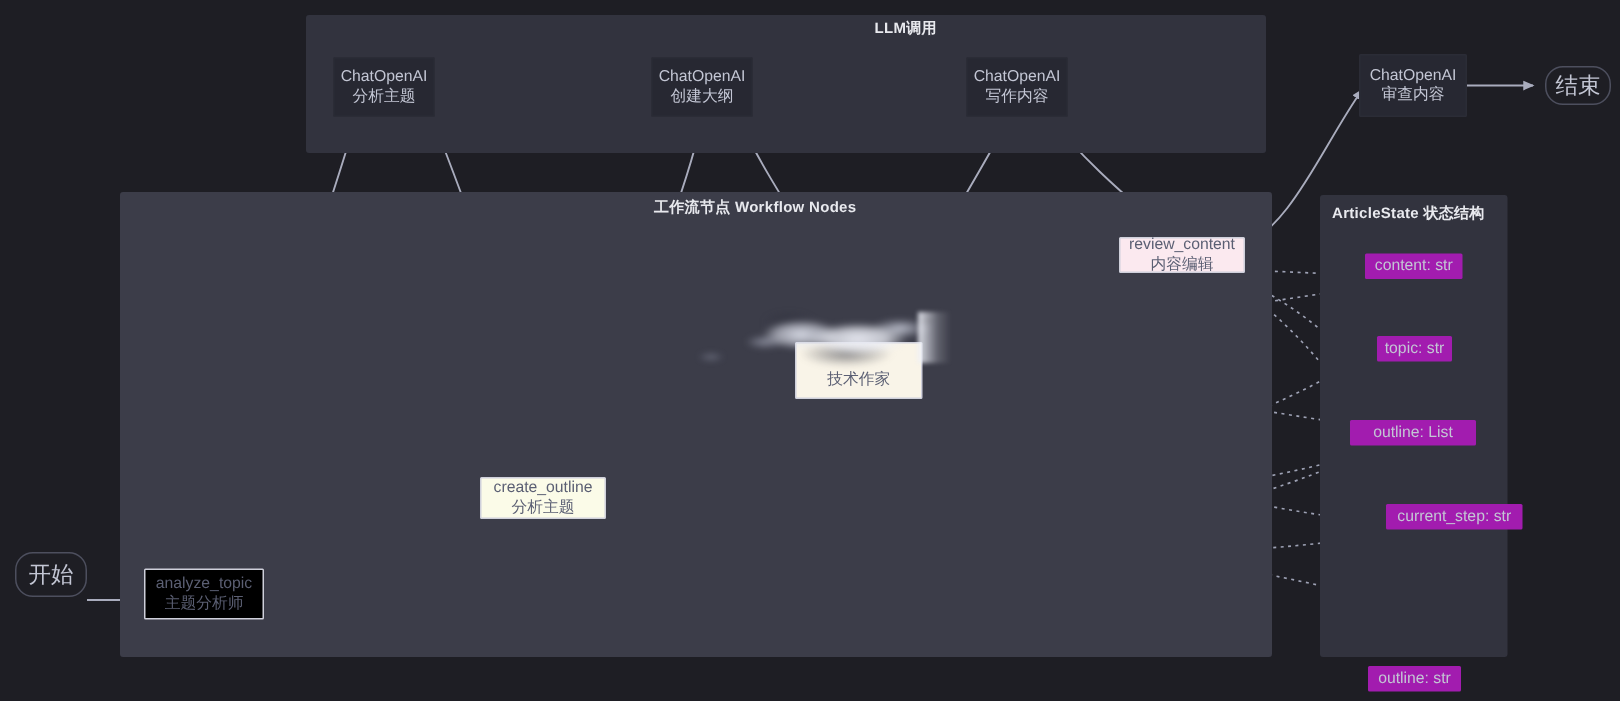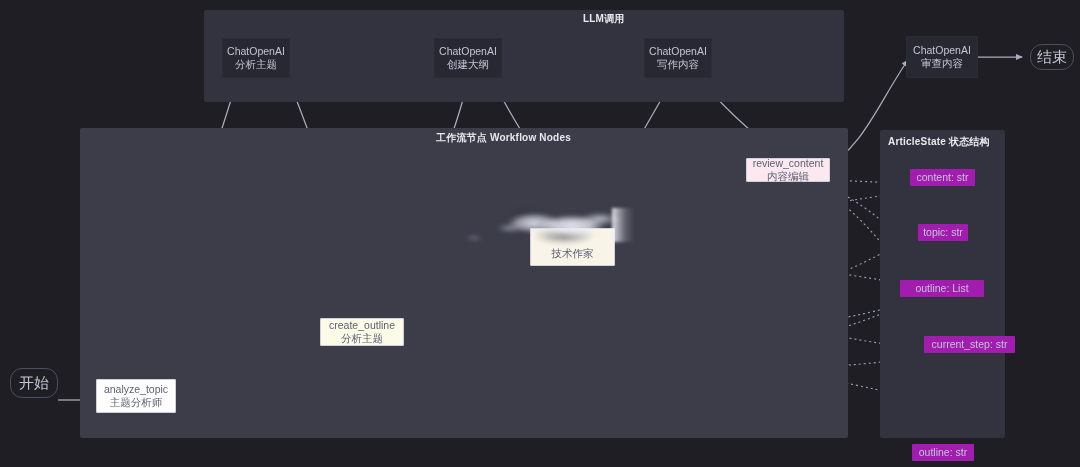--- a/index.html
+++ b/index.html
@@ -30,21 +30,21 @@
     font-size:10.5px;line-height:13px;text-align:center;
     border-radius:1px;box-sizing:border-box;
   }
   .node .l1,.node .l2{display:block;white-space:nowrap;}
 
   
   .node-llm{background:#272832;color:#c3c6d4;border:1px solid #2b2c36;}
 
   
   .node-light{color:#5b5f73;border:1px solid #cfd0db;}
-  .bg-lav{background:#ffffff;}
+  .bg-lav{background:#000000;}
   .bg-cream{background:#fbfbe8;}
   .bg-pink{background:#fbe9ef;}
   .bg-ivory{background:#f9f4e8;}
 
   
   .state-field{
     position:absolute;background:#a21caf;color:#c3c6d4;
     font-size:10.5px;line-height:17px;height:17px;padding:0 6px;
     white-space:nowrap;border-radius:1px;box-sizing:border-box;
     display:flex;align-items:center;justify-content:center;

